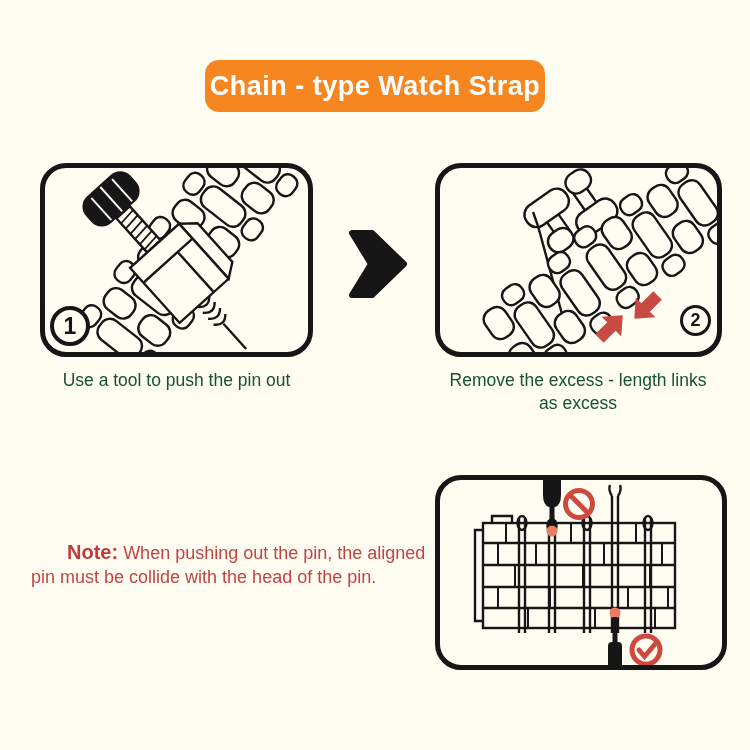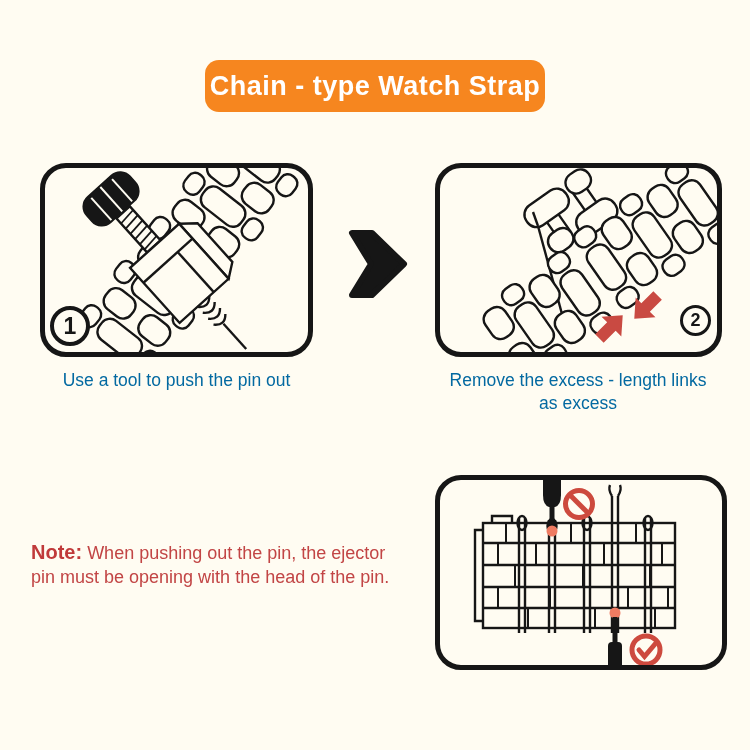--- a/index.html
+++ b/index.html
@@ -29,30 +29,30 @@
   .step-badge{
     position:absolute;box-sizing:border-box;background:#fffcf2;color:#161616;
     border:4px solid #161616;border-radius:50%;
     display:flex;align-items:center;justify-content:center;font-weight:bold;
     z-index:3;
   }
   #badge1{left:5px;bottom:6px;width:40px;height:40px;font-size:23px;}
   #badge2{right:6px;bottom:16px;width:31px;height:31px;border-width:3.5px;font-size:18px;}
   .chevron{position:absolute;left:348px;top:229px;}
   .caption{
-    position:absolute;color:#0369a1;font-size:17.5px;text-align:center;line-height:23px;
+    position:absolute;color:#14532d;font-size:17.5px;text-align:center;line-height:23px;
   }
   #caption1{left:30px;top:369px;width:293px;}
   #caption2{left:418px;top:369px;width:320px;}
   .caption .line{display:block;text-align:center;}
   .note{
     position:absolute;left:31px;top:541px;width:420px;margin:0;
     color:#c24545;font-size:18px;line-height:23.5px;
   }
-  .note strong{font-size:20px;color:#c03a3a;}
+  .note strong{font-size:20px;color:#c03a3a;margin-left:36px;}
   .lineart{stroke:#161616;fill:none;stroke-width:2.4;}
   .fillcream{fill:#fffcf2;}
 </style>
 </head>
 <body>
 
 <div class="banner">
   <span>Chain - type Watch Strap</span>
 </div>
 
@@ -184,22 +184,22 @@
 
 <div class="caption" id="caption1">Use a tool to push the pin out</div>
 
 <div class="caption" id="caption2">
   <span class="line">Remove the excess - length links</span>
   <span class="line">as excess</span>
 </div>
 
 <p class="note">
   <strong>Note:</strong>
-  <span>When pushing out the pin, the ejector</span><br>
-  <span>pin must be opening with the head of the pin.</span><br>
+  <span>When pushing out the pin, the aligned</span><br>
+  <span>pin must be collide with the head of the pin.</span><br>
 </p>
 
 <section class="panel" id="panel3">
   <svg width="282" height="185" viewBox="0 0 282 185">
 
     <g class="lineart">
       <rect x="43" y="43" width="192" height="105"></rect>
       <path d="M43,50 H35 V141 H43"></path>
       <path d="M52,43 V36 H72 V43"></path>
       <line x1="43" y1="63" x2="235" y2="63"></line>

